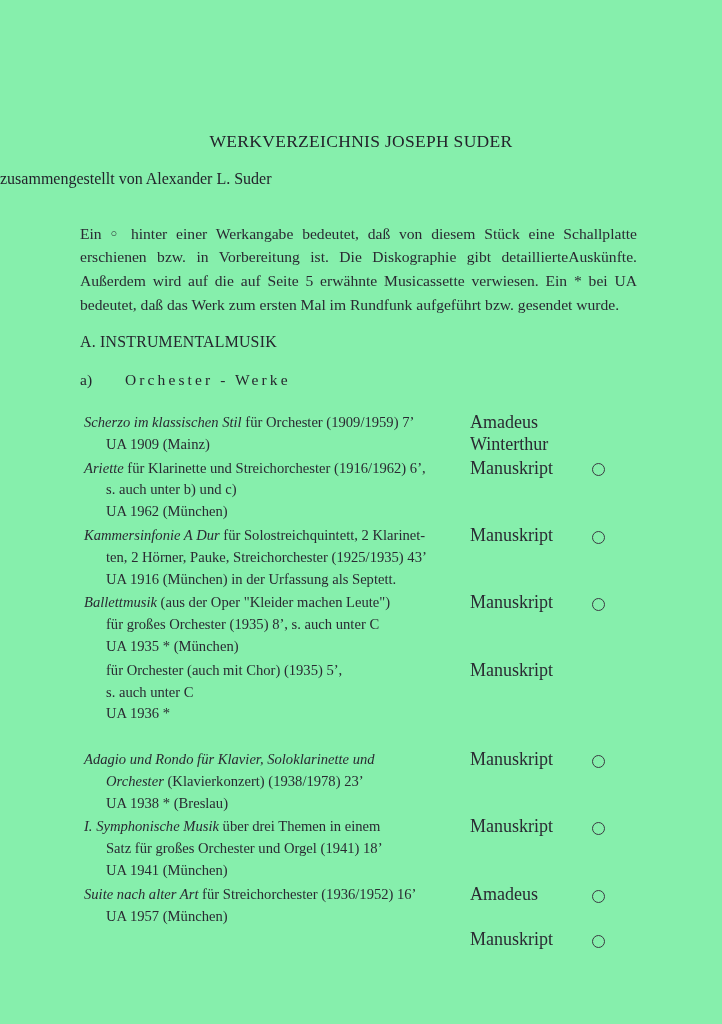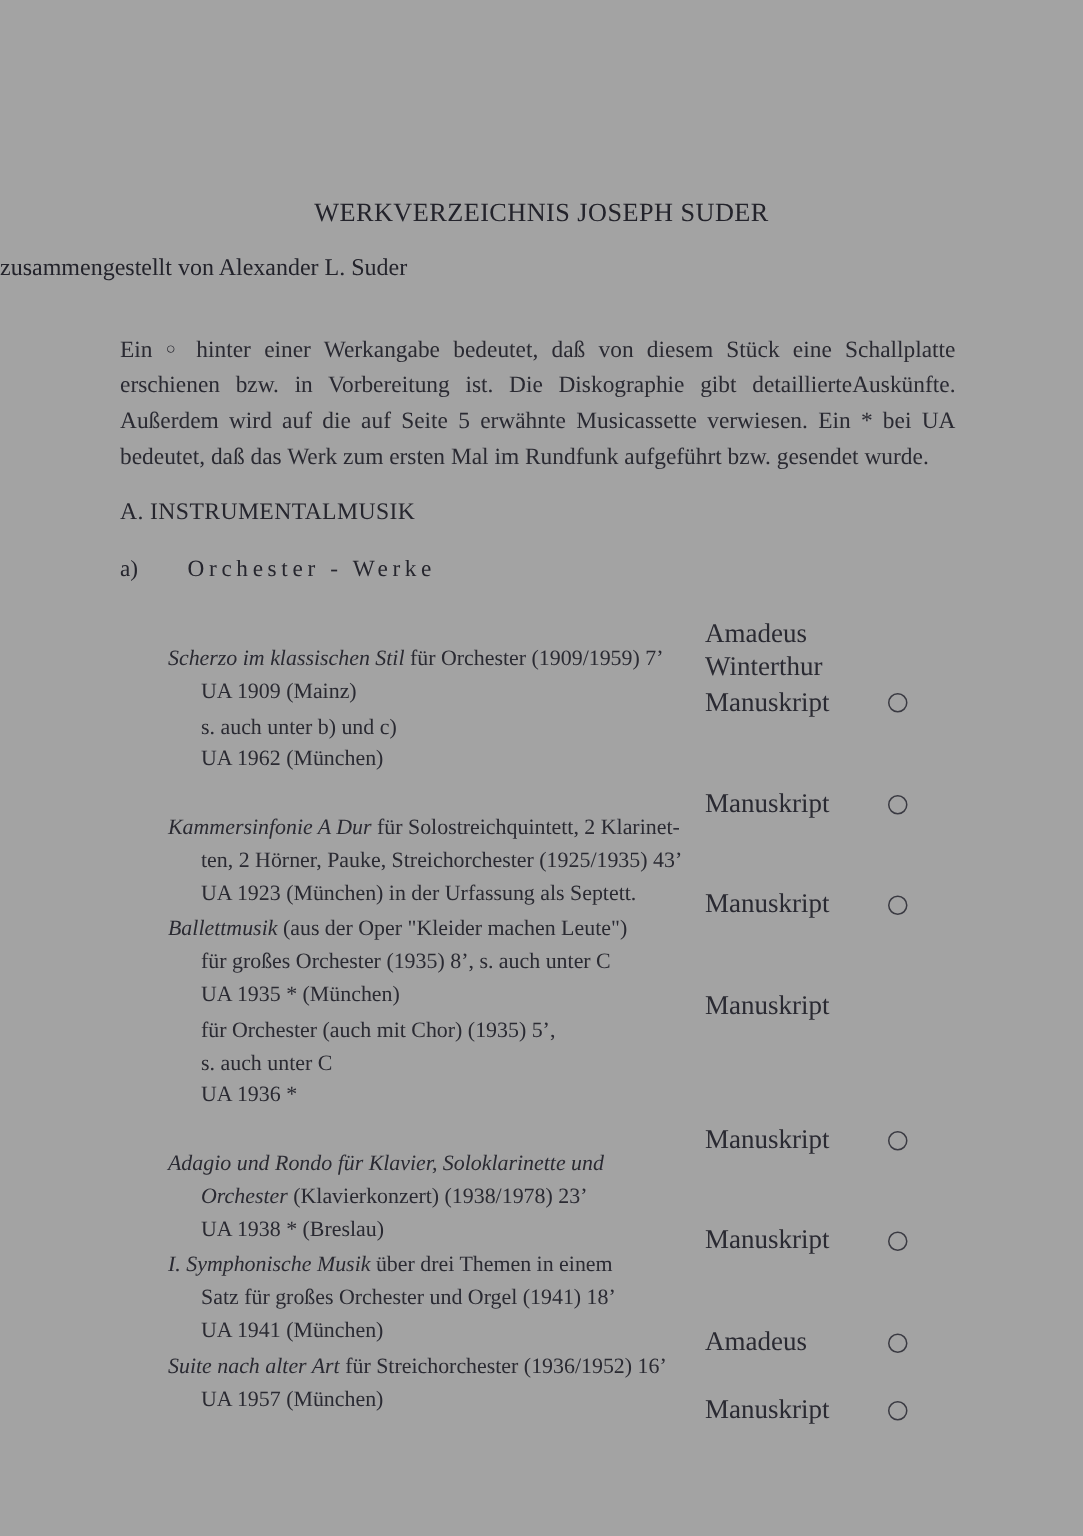--- a/index.html
+++ b/index.html
@@ -12,21 +12,21 @@
     height: 1024px;
     background: #ffffff;
     font-family: "Liberation Serif", "DejaVu Serif", serif;
     color: #2b2b2b;
     overflow: hidden;
     position: relative;
   }
   #page {
     position: absolute;
     inset: 0;
-    background: #a3a3a3;
+    background: #86efac;
     font-family: Liberation Serif, serif;
   }
 
   
   .doc-title {
     position: absolute;
     left: 0;
     right: 0;
     top: 131px;
     text-align: center;
@@ -95,26 +95,25 @@
     width: 722px;
   }
   .work-entry {
     position: absolute;
     left: 0;
     width: 722px;
   }
   .work-lines {
     position: absolute;
     left: 84px;
-    top: 17px;
+    top: 0;
     width: 380px;
     font-size: 14.6px;
     line-height: 21.8px;
     color: #2a2a32;
-    margin-left: 28px;
   }
   .wline {
     white-space: nowrap;
   }
   .wline.indent {
     padding-left: 22px;
   }
   .wline em {
     font-style: italic;
   }
@@ -183,33 +182,34 @@
           <div class="wline indent"><span>UA 1909 (Mainz)</span></div>
         </div>
         <div class="pub">
           <div>Amadeus</div>
           <div>Winterthur</div>
         </div>
         <div class="disc"></div>
       </div>
       <div class="work-entry" style="top: 457.6px;">
         <div class="work-lines">
+          <div class="wline"><em>Ariette</em><span> für Klarinette und Streichorchester (1916/1962) 6’,</span></div>
           <div class="wline indent"><span>s. auch unter b) und c)</span></div>
           <div class="wline indent"><span>UA 1962 (München)</span></div>
         </div>
         <div class="pub">
           <div>Manuskript</div>
         </div>
         <div class="disc"><span class="ringmark"></span></div>
       </div>
       <div class="work-entry" style="top: 525px;">
         <div class="work-lines">
           <div class="wline"><em>Kammersinfonie A Dur</em><span> für Solostreichquintett, 2 Klarinet-</span></div>
           <div class="wline indent"><span>ten, 2 Hörner, Pauke, Streichorchester (1925/1935) 43’</span></div>
-          <div class="wline indent"><span>UA 1923 (München) in der Urfassung als Septett.</span></div>
+          <div class="wline indent"><span>UA 1916 (München) in der Urfassung als Septett.</span></div>
         </div>
         <div class="pub">
           <div>Manuskript</div>
         </div>
         <div class="disc"><span class="ringmark"></span></div>
       </div>
       <div class="work-entry" style="top: 592.4px;">
         <div class="work-lines">
           <div class="wline"><em>Ballettmusik</em><span> (aus der Oper "Kleider machen Leute")</span></div>
           <div class="wline indent"><span>für großes Orchester  (1935) 8’, s. auch unter C</span></div>

